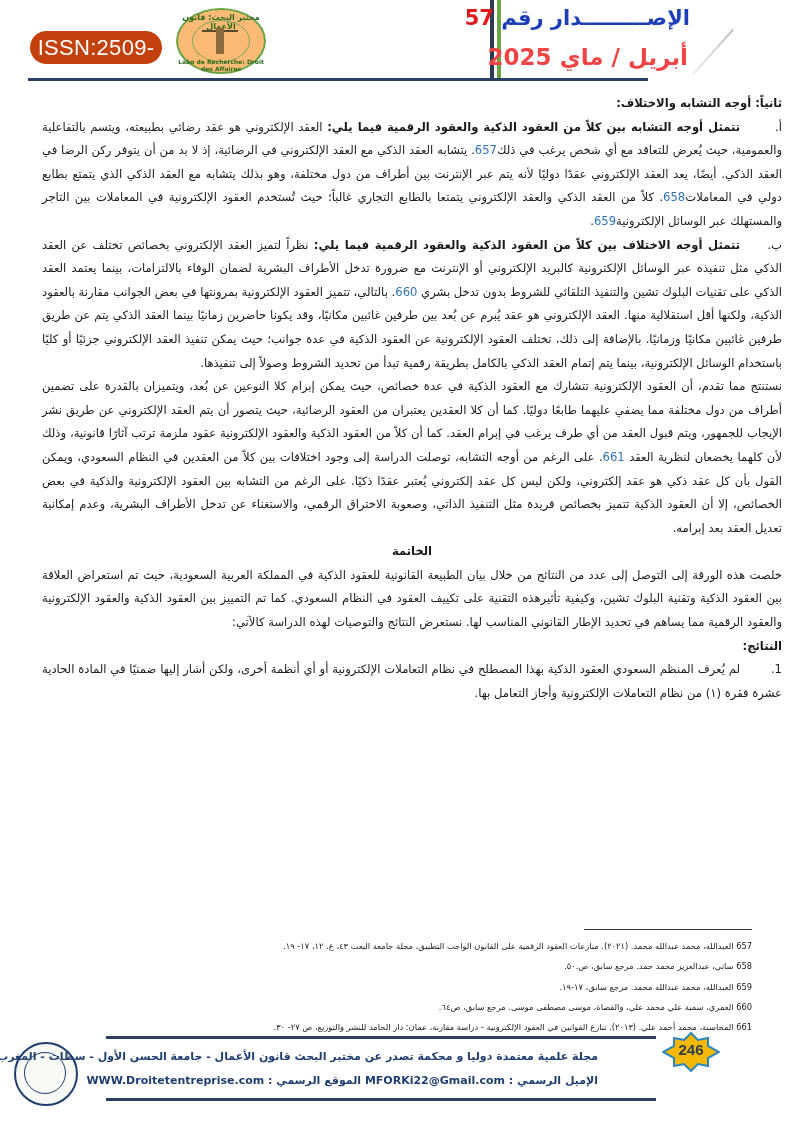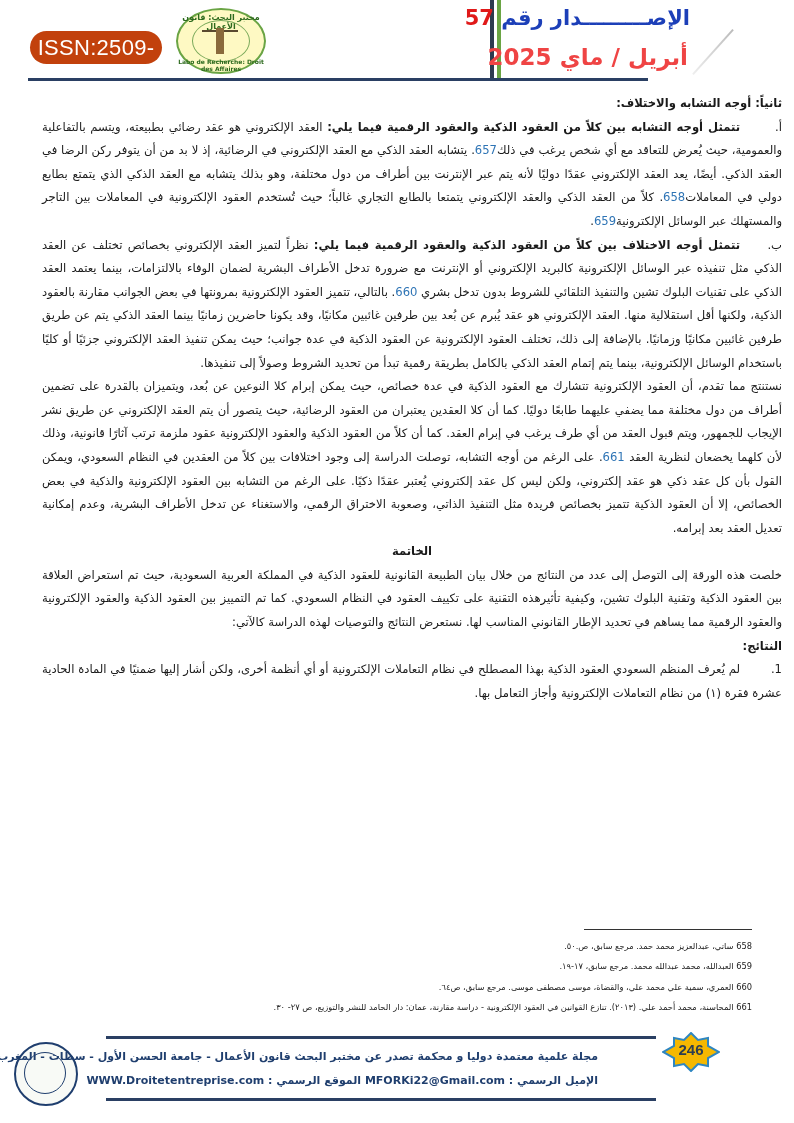--- a/index.html
+++ b/index.html
@@ -2,21 +2,21 @@
 <html><head>
 <meta charset="utf-8">
 <style>
   html, body { margin:0; padding:0; background:#ffffff; }
   body { width:794px; height:1123px; position:relative; overflow:hidden; font-family:"DejaVu Sans", sans-serif; color:#1a1a1a; }
 
   
   .header { position:absolute; left:0; top:0; width:794px; height:80px; }
   .issn { position:absolute; left:30px; top:31px; width:132px; height:33px; border-radius:17px; background:#c2410c; color:#fff;
           font-family:"Liberation Sans", sans-serif; font-size:22px; line-height:33px; text-align:center; letter-spacing:0.3px; }
-  .seal { position:absolute; left:176px; top:8px; width:86px; height:62px; border-radius:50%; border:2px solid #6aa444; background:#fef9c3; }
+  .seal { position:absolute; left:176px; top:8px; width:86px; height:62px; border-radius:50%; border:2px solid #6aa444; background:#fdba74; }
   .seal-inner { position:absolute; left:14px; top:10px; width:56px; height:40px; border-radius:50%; border:1px solid #7aa95a; }
   .seal-scale { position:absolute; left:38px; top:18px; width:8px; height:26px; background:#8a6a3c; }
   .seal-beam { position:absolute; left:24px; top:20px; width:36px; height:2px; background:#5a4a30; }
   .seal-text { position:absolute; left:0; width:100%; text-align:center; font-size:8px; color:#2d6a1e; font-weight:bold; font-family:"DejaVu Sans", sans-serif; }
 
   .journal-logo { position:absolute; left:284px; top:6px; width:190px; height:68px; }
   .jl-title { position:absolute; right:58px; top:2px; font-size:9px; color:#234a82; font-weight:bold; white-space:nowrap; font-family:"DejaVu Sans", sans-serif; }
   .jl-band { position:absolute; left:32px; top:17px; width:100px; height:5px; background:#1f3e6e; }
   .jl-seal { position:absolute; left:4px; top:28px; width:42px; height:30px; border-radius:50%; border:1.5px solid #6aa444; }
   .jl-uni { position:absolute; left:58px; top:30px; width:16px; height:22px; border:1.5px solid #3a5bb8; border-bottom:none; }
@@ -94,20 +94,21 @@
   <p class="center-h">الخاتمة</p>
   <p>خلصت هذه الورقة إلى التوصل إلى عدد من النتائج من خلال بيان الطبيعة القانونية للعقود الذكية في المملكة العربية السعودية، حيث تم استعراض العلاقة بين العقود الذكية وتقنية البلوك تشين، وكيفية تأثيرهذه التقنية على تكييف العقود في النظام السعودي. كما تم التمييز بين العقود الذكية والعقود الإلكترونية والعقود الرقمية مما يساهم في تحديد الإطار القانوني المناسب لها. نستعرض النتائج والتوصيات لهذه الدراسة كالآتي:</p>
   <p class="h">النتائج:</p>
   <p>
     <span class="item-label">1.</span><span>لم يُعرف المنظم السعودي العقود الذكية بهذا المصطلح في نظام التعاملات الإلكترونية أو أي أنظمة أخرى، ولكن أشار إليها ضمنيًا في المادة الحادية عشرة فقرة (١) من نظام التعاملات الإلكترونية وأجاز التعامل بها.</span>
   </p>
 </div>
 
 <div class="fn-rule"></div>
 <div class="footnotes">
+  <p><span>657</span><span> العبدالله، محمد عبدالله محمد. (٢٠٢١). منازعات العقود الرقمية على القانون الواجب التطبيق، مجلة جامعة البعث ٤٣، ع. ١٢، ١٧- ١٩.</span></p>
   <p><span>658</span><span> ساتي، عبدالعزيز محمد حمد. مرجع سابق، ص.٥٠.</span></p>
   <p><span>659</span><span> العبدالله، محمد عبدالله محمد. مرجع سابق، ١٧-١٩.</span></p>
   <p><span>660</span><span> العمري، سمية علي محمد علي، والقضاة، موسى مصطفى موسى. مرجع سابق، ص٦٤.</span></p>
   <p><span>661</span><span> المحاسنة، محمد أحمد علي. (٢٠١٣). تنازع القوانين في العقود الإلكترونية - دراسة مقارنة، عمان: دار الحامد للنشر والتوزيع، ص ٢٧- ٣٠.</span></p>
 </div>
 
 <div class="footer-seal">
   <div class="footer-seal-inner"></div>
 </div>
 <div class="footer-rule-top"></div>

